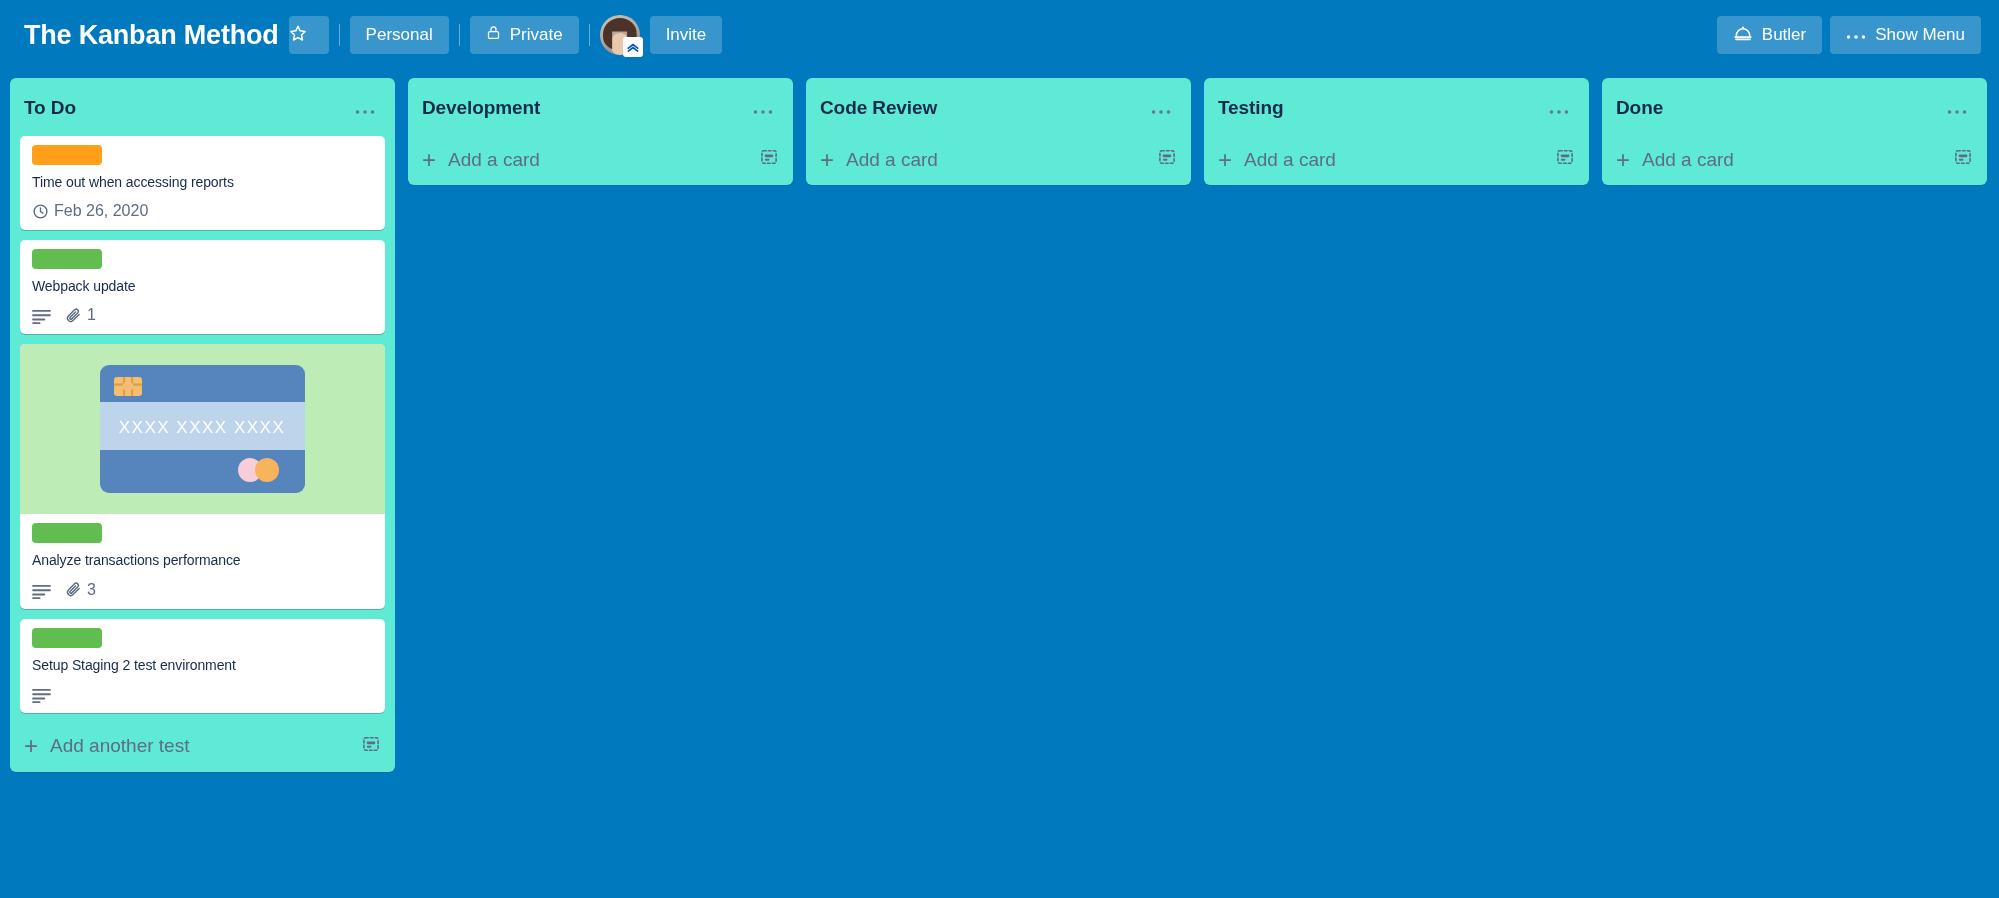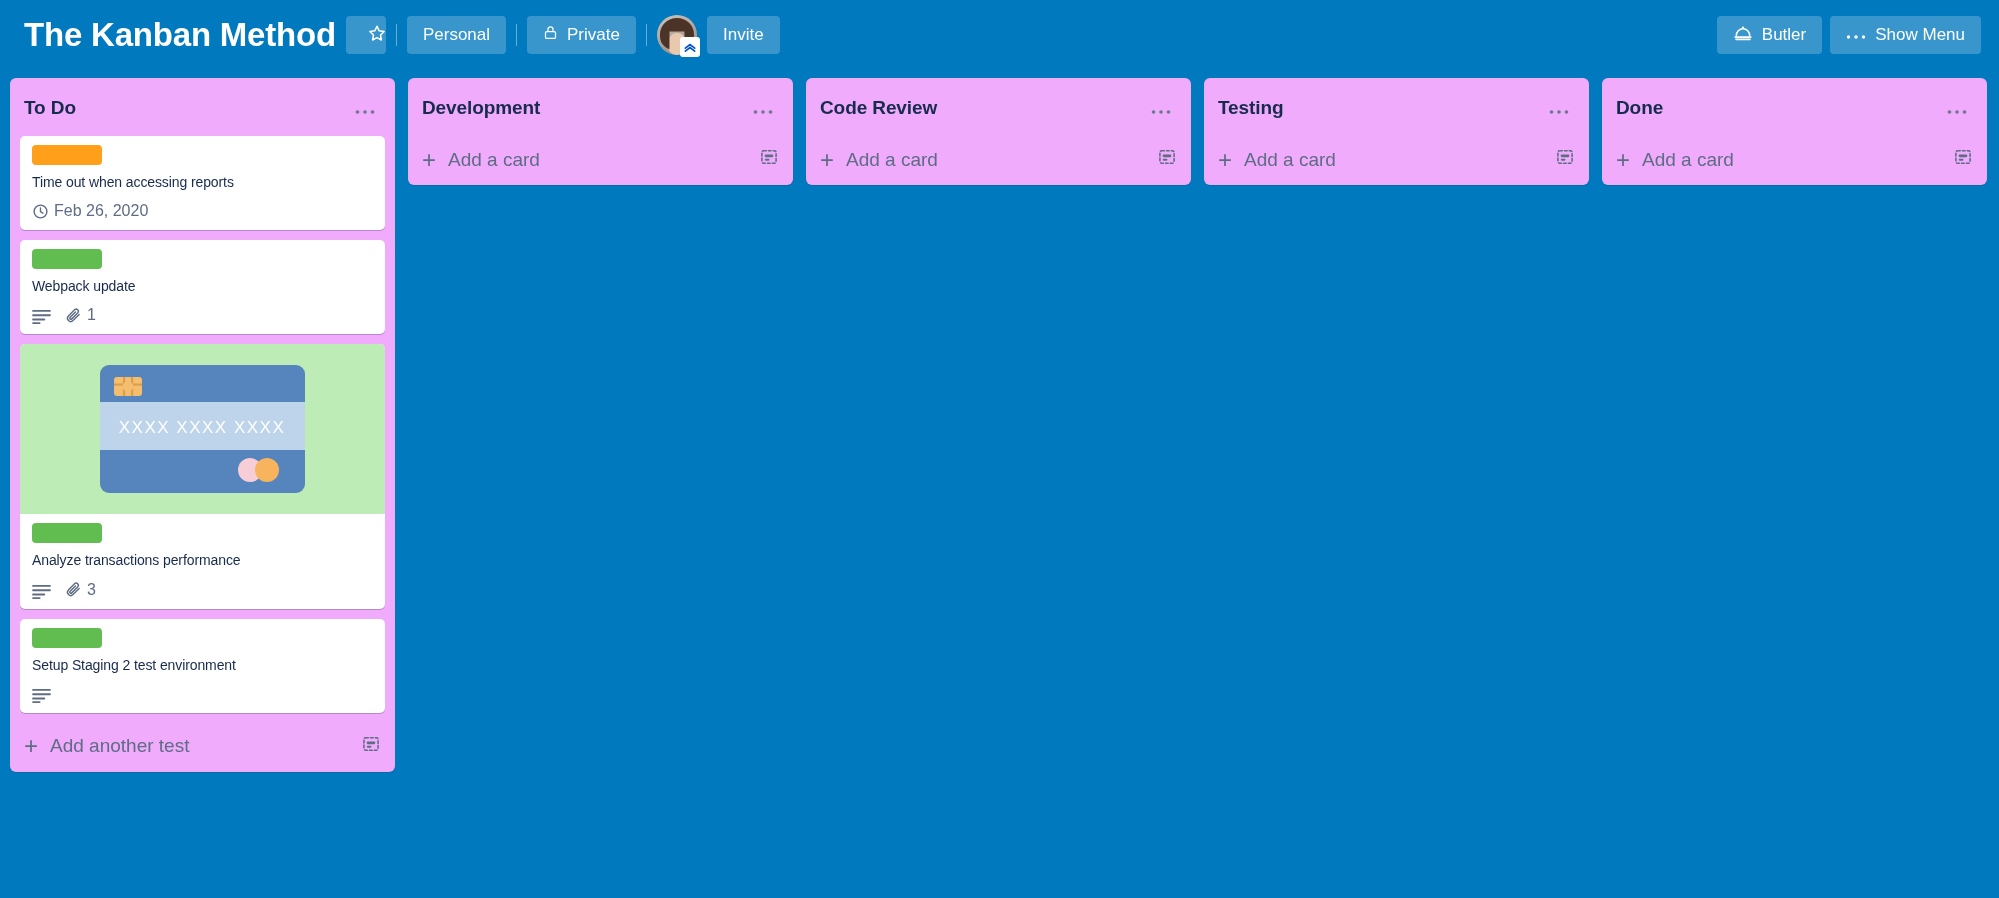--- a/index.html
+++ b/index.html
@@ -23,37 +23,37 @@
     width: 100%;
     background: #0079BF;
     display: flex;
     align-items: center;
     padding: 0 18px;
     gap: 0px;
     position: relative;
   }
 
   .board-title {
-    font-size: 33px;
+    font-size: 27px;
     font-weight: bold;
     color: #FFFFFF;
     letter-spacing: -0.2px;
     padding: 0 10px 0 6px;
     white-space: nowrap;
   }
 
   .hdr-btn {
     height: 38px;
     background: rgba(255,255,255,0.22);
     border-radius: 4px;
     color: #FFFFFF;
     font-size: 17px;
     display: flex;
     align-items: center;
-    justify-content: flex-end;
+    justify-content: flex-start;
     gap: 9px;
     padding: 0 16px;
     margin-right: 8px;
     cursor: pointer;
     white-space: nowrap;
     border: none;
     font-family: inherit;
   }
 
   .hdr-btn.icon-only {
@@ -129,21 +129,21 @@
     align-items: flex-start;
     padding: 8px 0 0 10px;
     gap: 13px;
     height: calc(898px - 70px);
     overflow: hidden;
   }
 
   .list {
     width: 385px;
     flex: 0 0 385px;
-    background: #f0abfc;
+    background: #5eead4;
     border-radius: 6px;
     padding: 0;
     max-height: 100%;
     display: flex;
     flex-direction: column;
     box-shadow: 0 1px 0 rgba(9,30,66,0.13);
   }
 
   .list-header {
     display: flex;

